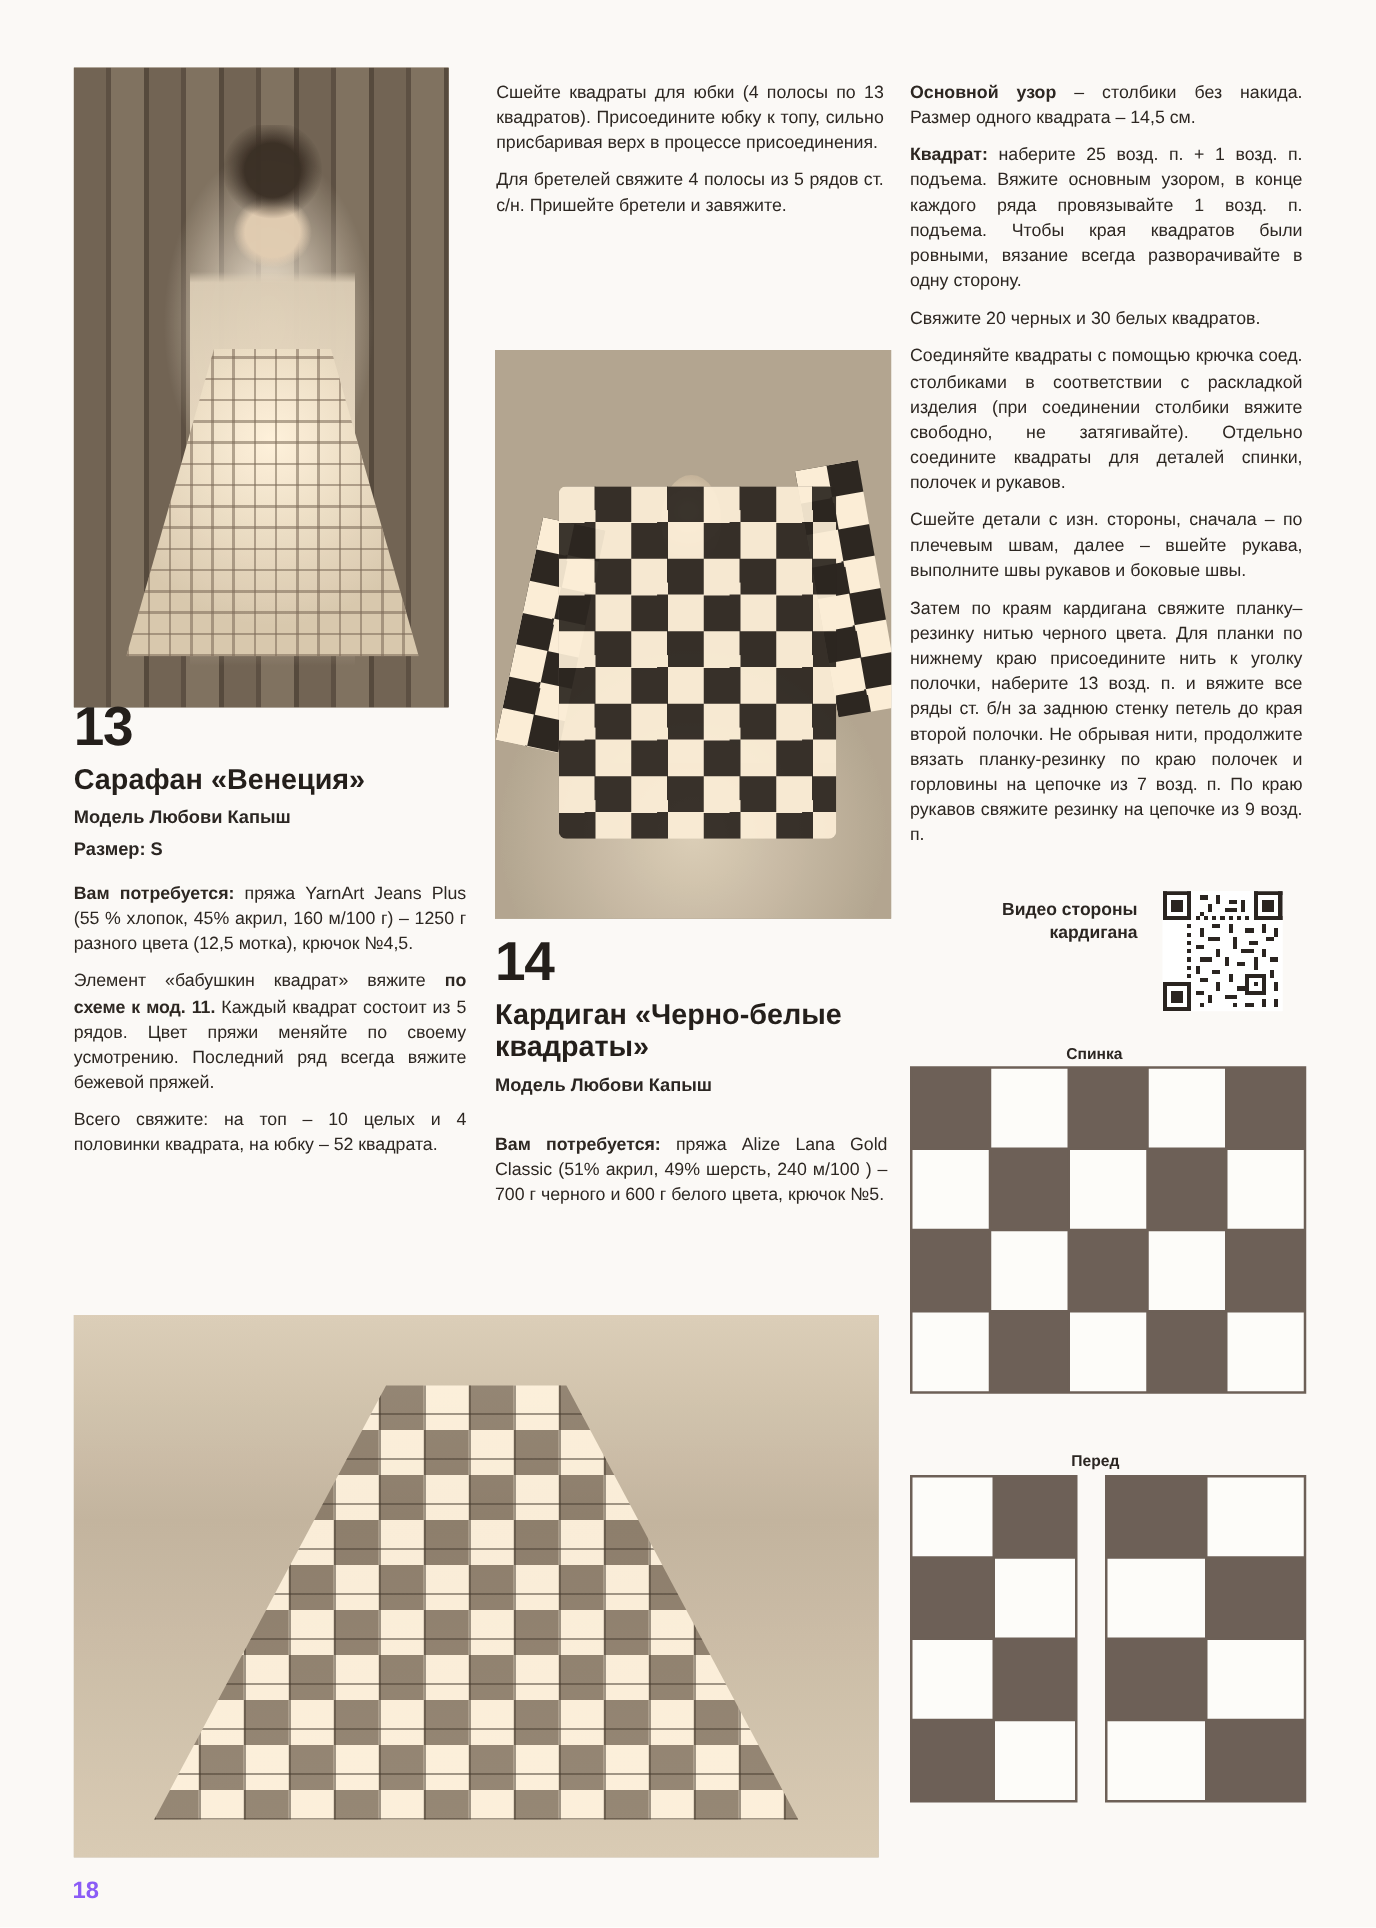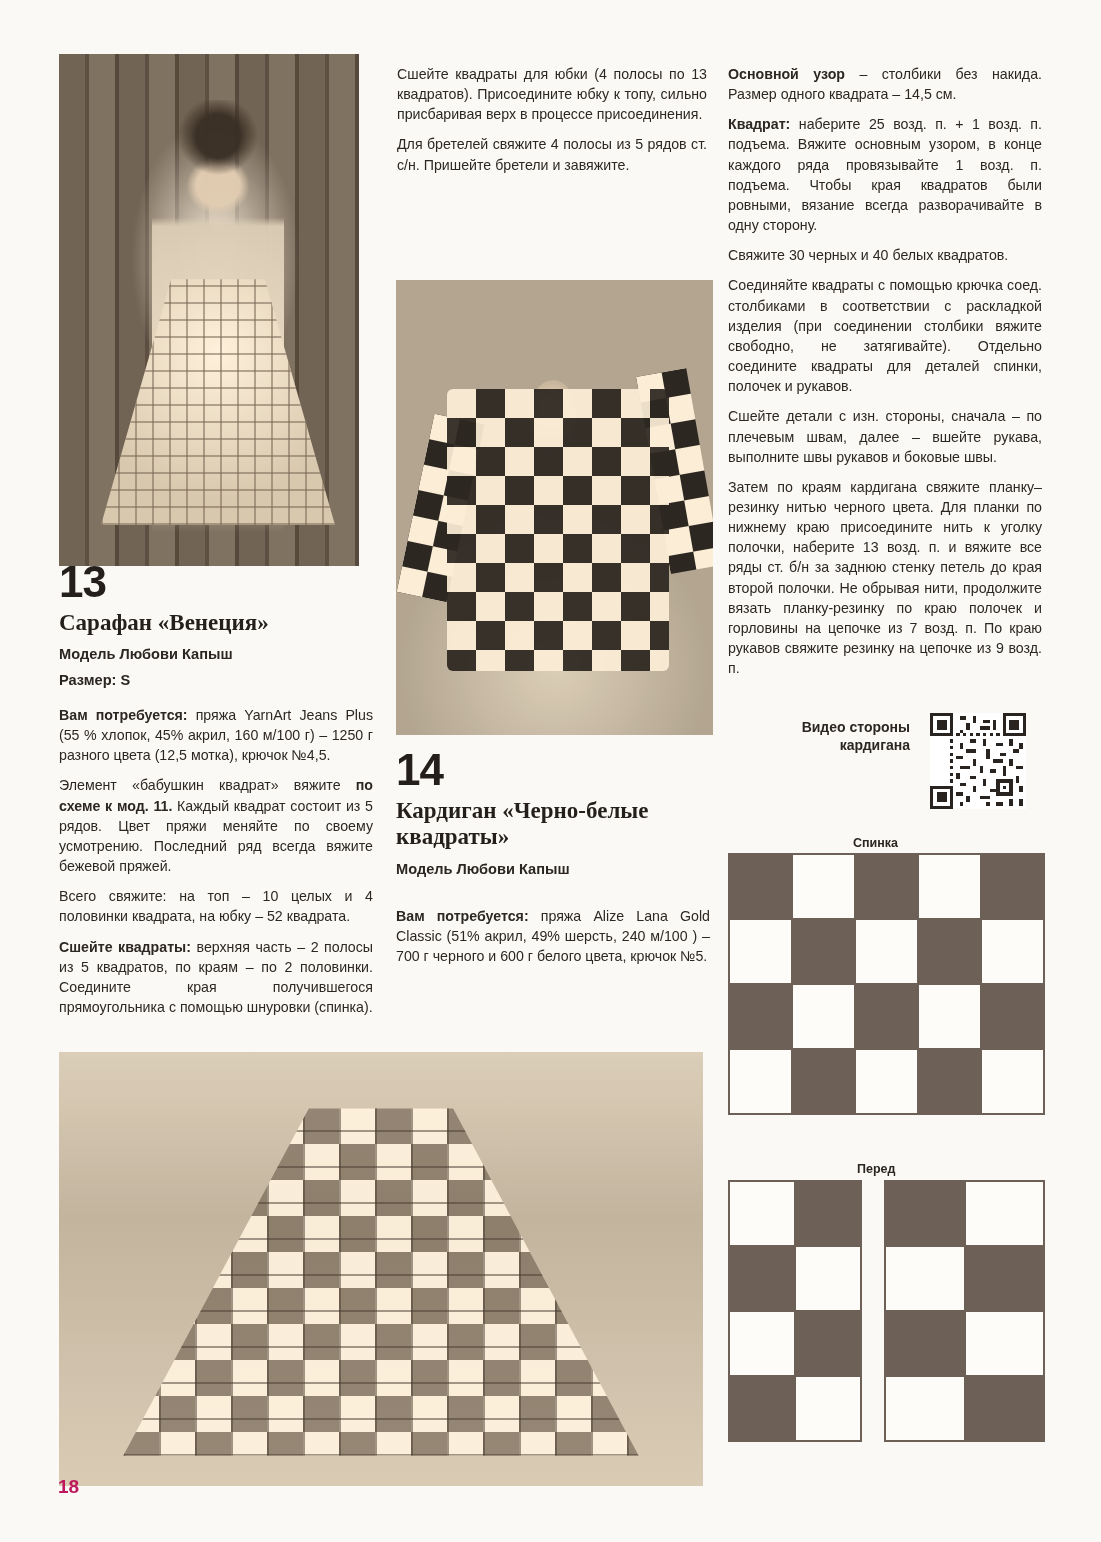--- a/index.html
+++ b/index.html
@@ -38,21 +38,20 @@
     letter-spacing: -1px;
     color: #241f1b;
     line-height: 1;
   }
   .title {
     font-size: 23px;
     font-weight: bold;
     line-height: 1.15;
     color: #241f1b;
     margin-top: 6px;
-    font-family: Liberation Serif, serif;
   }
   .subtitle {
     font-size: 14.6px;
     font-weight: bold;
     margin-top: 10px;
     color: #2b2622;
   }
 
   
   .photo {
@@ -172,24 +171,24 @@
     position: absolute;
     display: grid;
     background: #6d6057;
   }
   .cell { width: 100%; height: 100%; }
   .cell.dark { background: #6d6057; }
   .cell.light { background: #fdfcf9; }
 
   .page-number {
     position: absolute;
-    left: 58px; bottom: 44px;
+    left: 58px; bottom: 18px;
     font-size: 19px;
     font-weight: bold;
-    color: #be185d;
+    color: #8b5cf6;
   }
 </style>
 </head>
 <body>
 
 <div class="page">
 
   <div class="photo" id="photo-dress" style="left:59px; top:54px; width:300px; height:512px;">
     <div class="inner">
       <div class="figure"></div>
@@ -205,23 +204,20 @@
   </div>
 
   <div class="col" style="left:59px; top:705px; width:314px;">
     <p>
       <span class="b">Вам потребуется:</span><span> пряжа YarnArt Jeans Plus (55 % хлопок, 45% акрил, 160 м/100 г) – 1250 г разного цвета (12,5 мотка), крючок №4,5.</span>
     </p>
     <p>
       <span>Элемент «бабушкин квадрат» вяжите </span><span class="b">по схеме к мод. 11.</span><span> Каждый квадрат состоит из 5 рядов. Цвет пряжи меняйте по своему усмотрению. Последний ряд всегда вяжите бежевой пряжей.</span>
     </p>
     <p>Всего свяжите: на топ – 10 целых и 4 половинки квадрата, на юбку – 52 квадрата.</p>
-    <p>
-      <span class="b">Сшейте квадраты:</span><span> верхняя часть – 2 полосы из 5 квадратов, по краям – по 2 половинки. Соедините края получившегося прямоугольника с помощью шнуровки (спинка).</span>
-    </p>
   </div>
 
   <div class="col" style="left:397px; top:64px; width:310px;">
     <p>Сшейте квадраты для юбки (4 полосы по 13 квадратов). Присоедините юбку к топу, сильно присбаривая верх в процессе присоединения.</p>
     <p>Для бретелей свяжите 4 полосы из 5 рядов ст. с/н. Пришейте бретели и завяжите.</p>
   </div>
 
   <div class="photo" id="photo-cardigan" style="left:396px; top:280px; width:317px; height:455px;">
     <div class="inner">
       <div class="arm-l"></div>
@@ -243,21 +239,21 @@
     </p>
   </div>
 
   <div class="col" style="left:728px; top:64px; width:314px;">
     <p>
       <span class="b">Основной узор</span><span> – столбики без накида. Размер одного квадрата – 14,5 см.</span>
     </p>
     <p>
       <span class="b">Квадрат:</span><span> наберите 25 возд. п. + 1 возд. п. подъема. Вяжите основным узором, в конце каждого ряда провязывайте 1 возд. п. подъема. Чтобы края квадратов были ровными, вязание всегда разворачивайте в одну сторону.</span>
     </p>
-    <p>Свяжите 30 черных и 40 белых квадратов.</p>
+    <p>Свяжите 20 черных и 30 белых квадратов.</p>
     <p>Соединяйте квадраты с помощью крючка соед. столбиками в соответствии с раскладкой изделия (при соединении столбики вяжите свободно, не затягивайте). Отдельно соедините квадраты для деталей спинки, полочек и рукавов.</p>
     <p>Сшейте детали с изн. стороны, сначала – по плечевым швам, далее – вшейте рукава, выполните швы рукавов и боковые швы.</p>
     <p>Затем по краям кардигана свяжите планку–резинку нитью черного цвета. Для планки по нижнему краю присоедините нить к уголку полочки, наберите 13 возд. п. и вяжите все ряды ст. б/н за заднюю стенку петель до края второй полочки. Не обрывая нити, продолжите вязать планку-резинку по краю полочек и горловины на цепочке из 7 возд. п. По краю рукавов свяжите резинку на цепочке из 9 возд. п.</p>
   </div>
 
   <div class="qr-label" style="left:790px; top:718px; width:120px;">
     <span>Видео стороны</span><br>
     <span>кардигана</span>
   </div>
 

